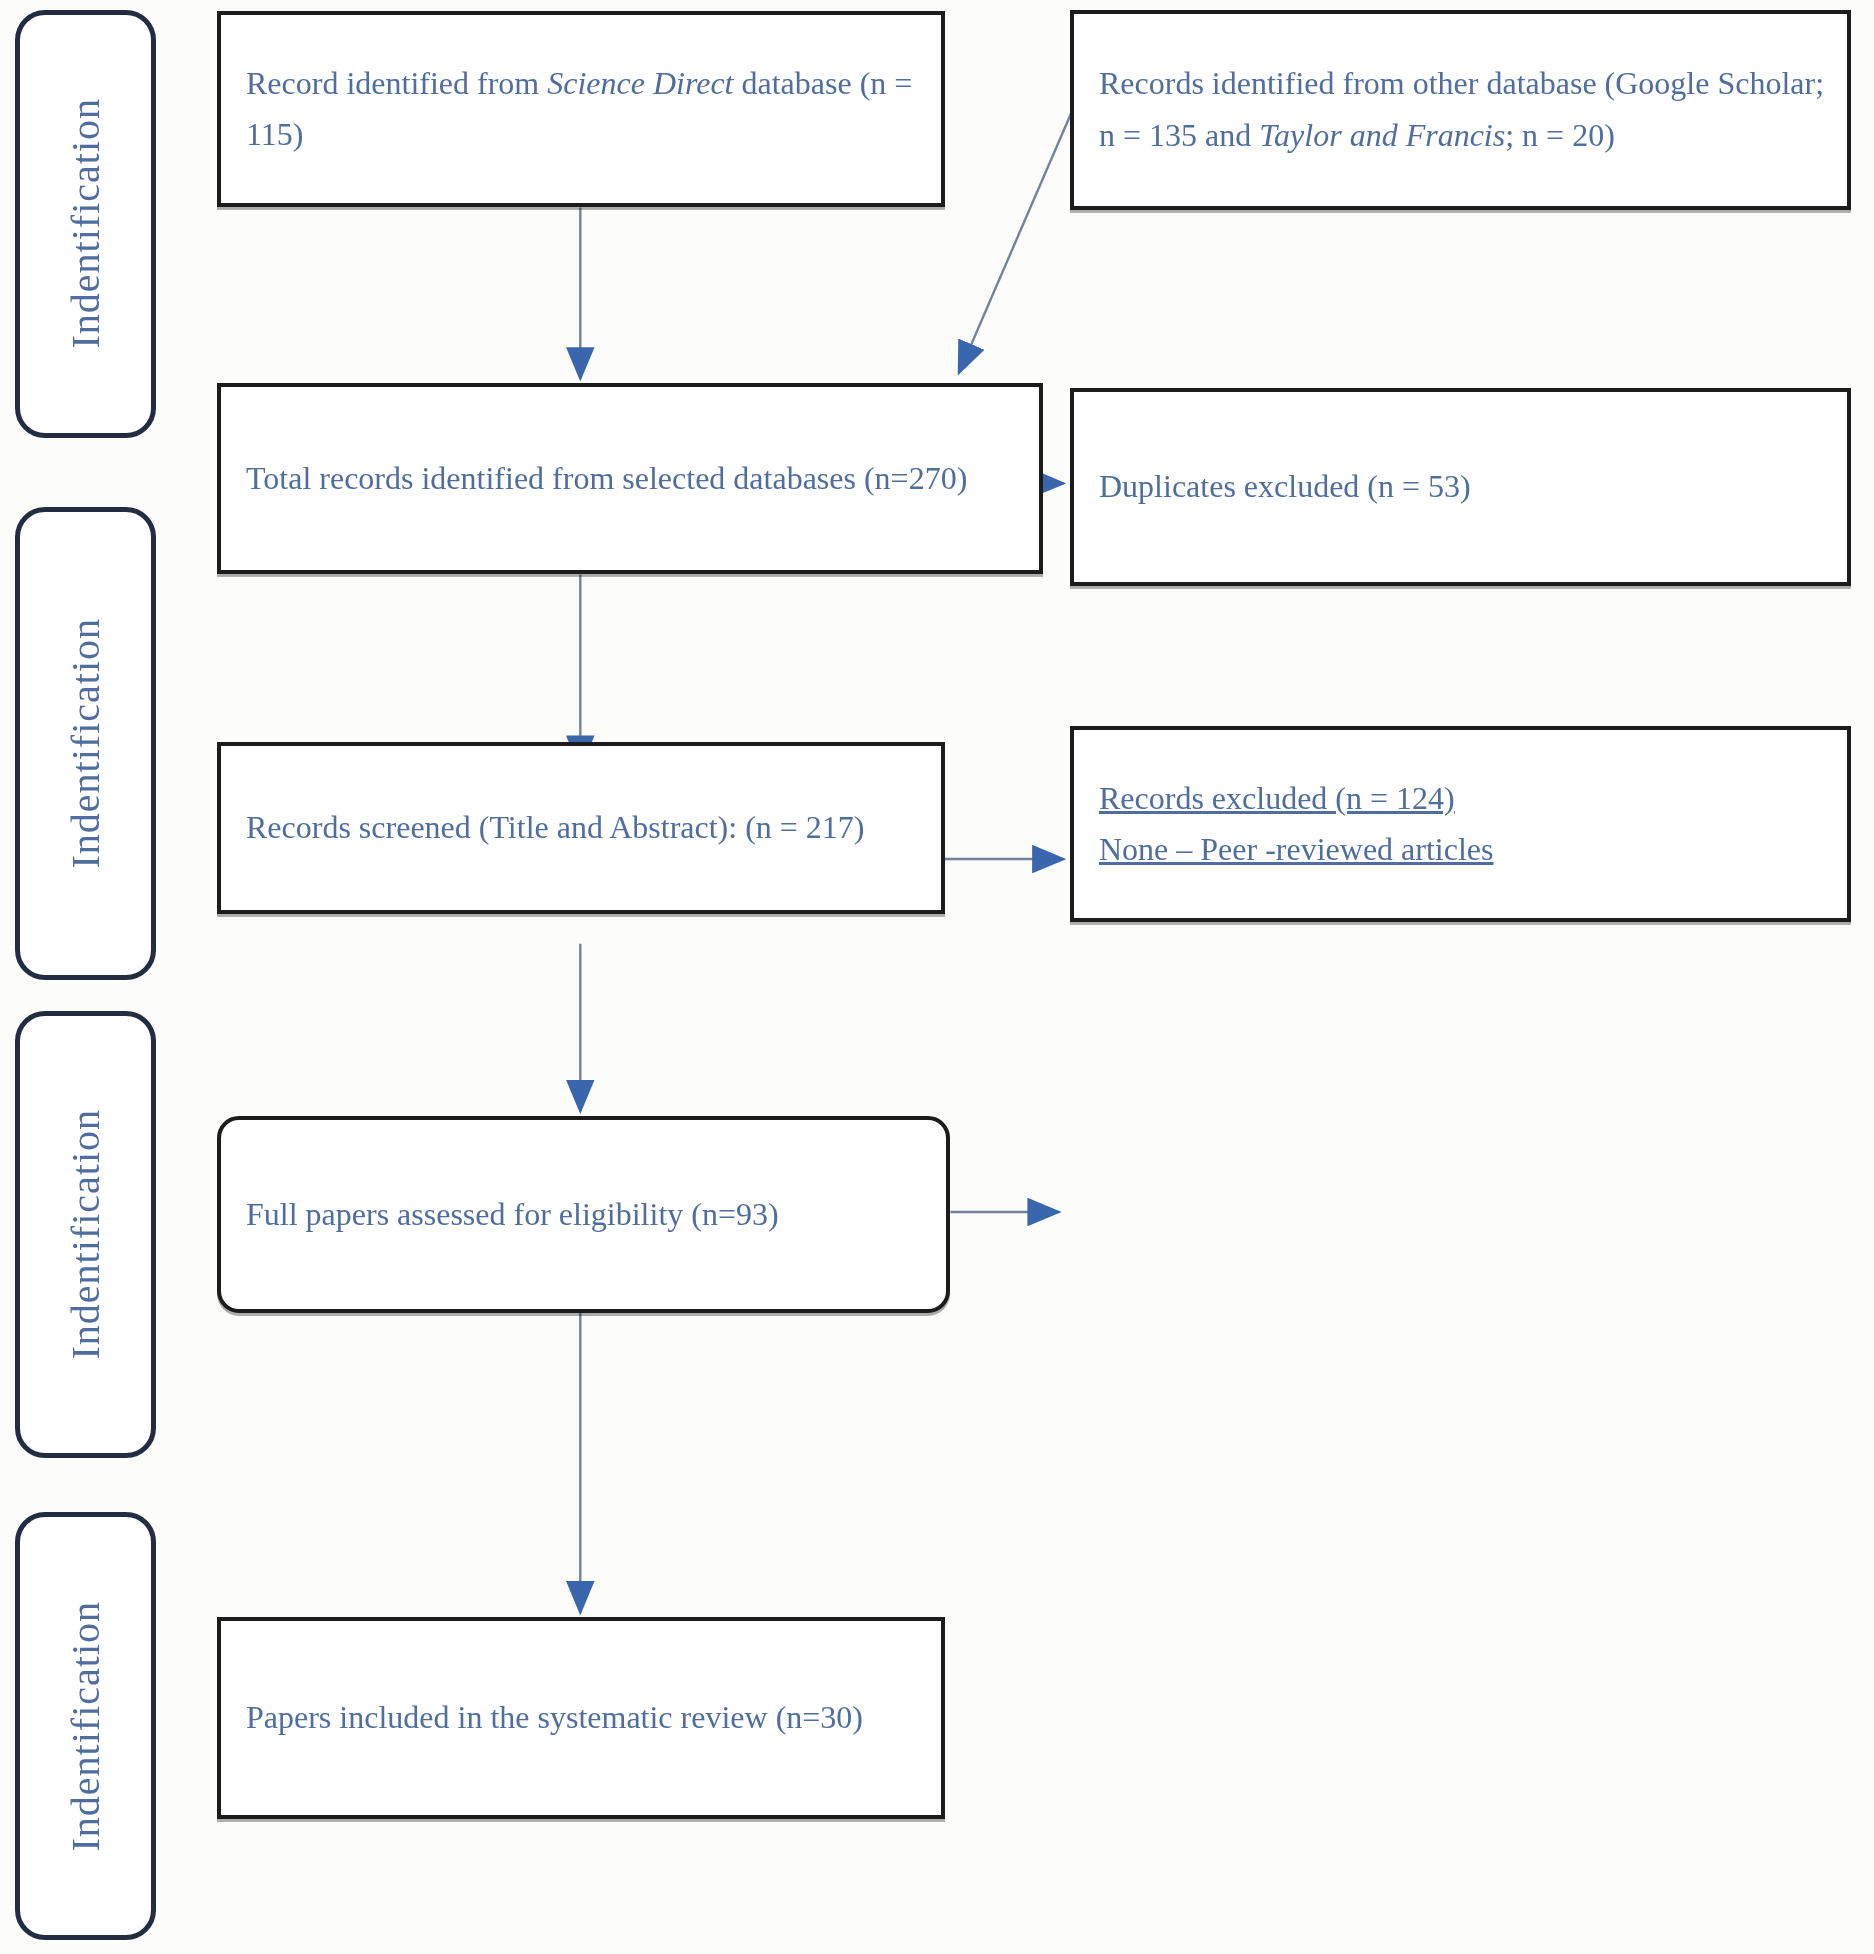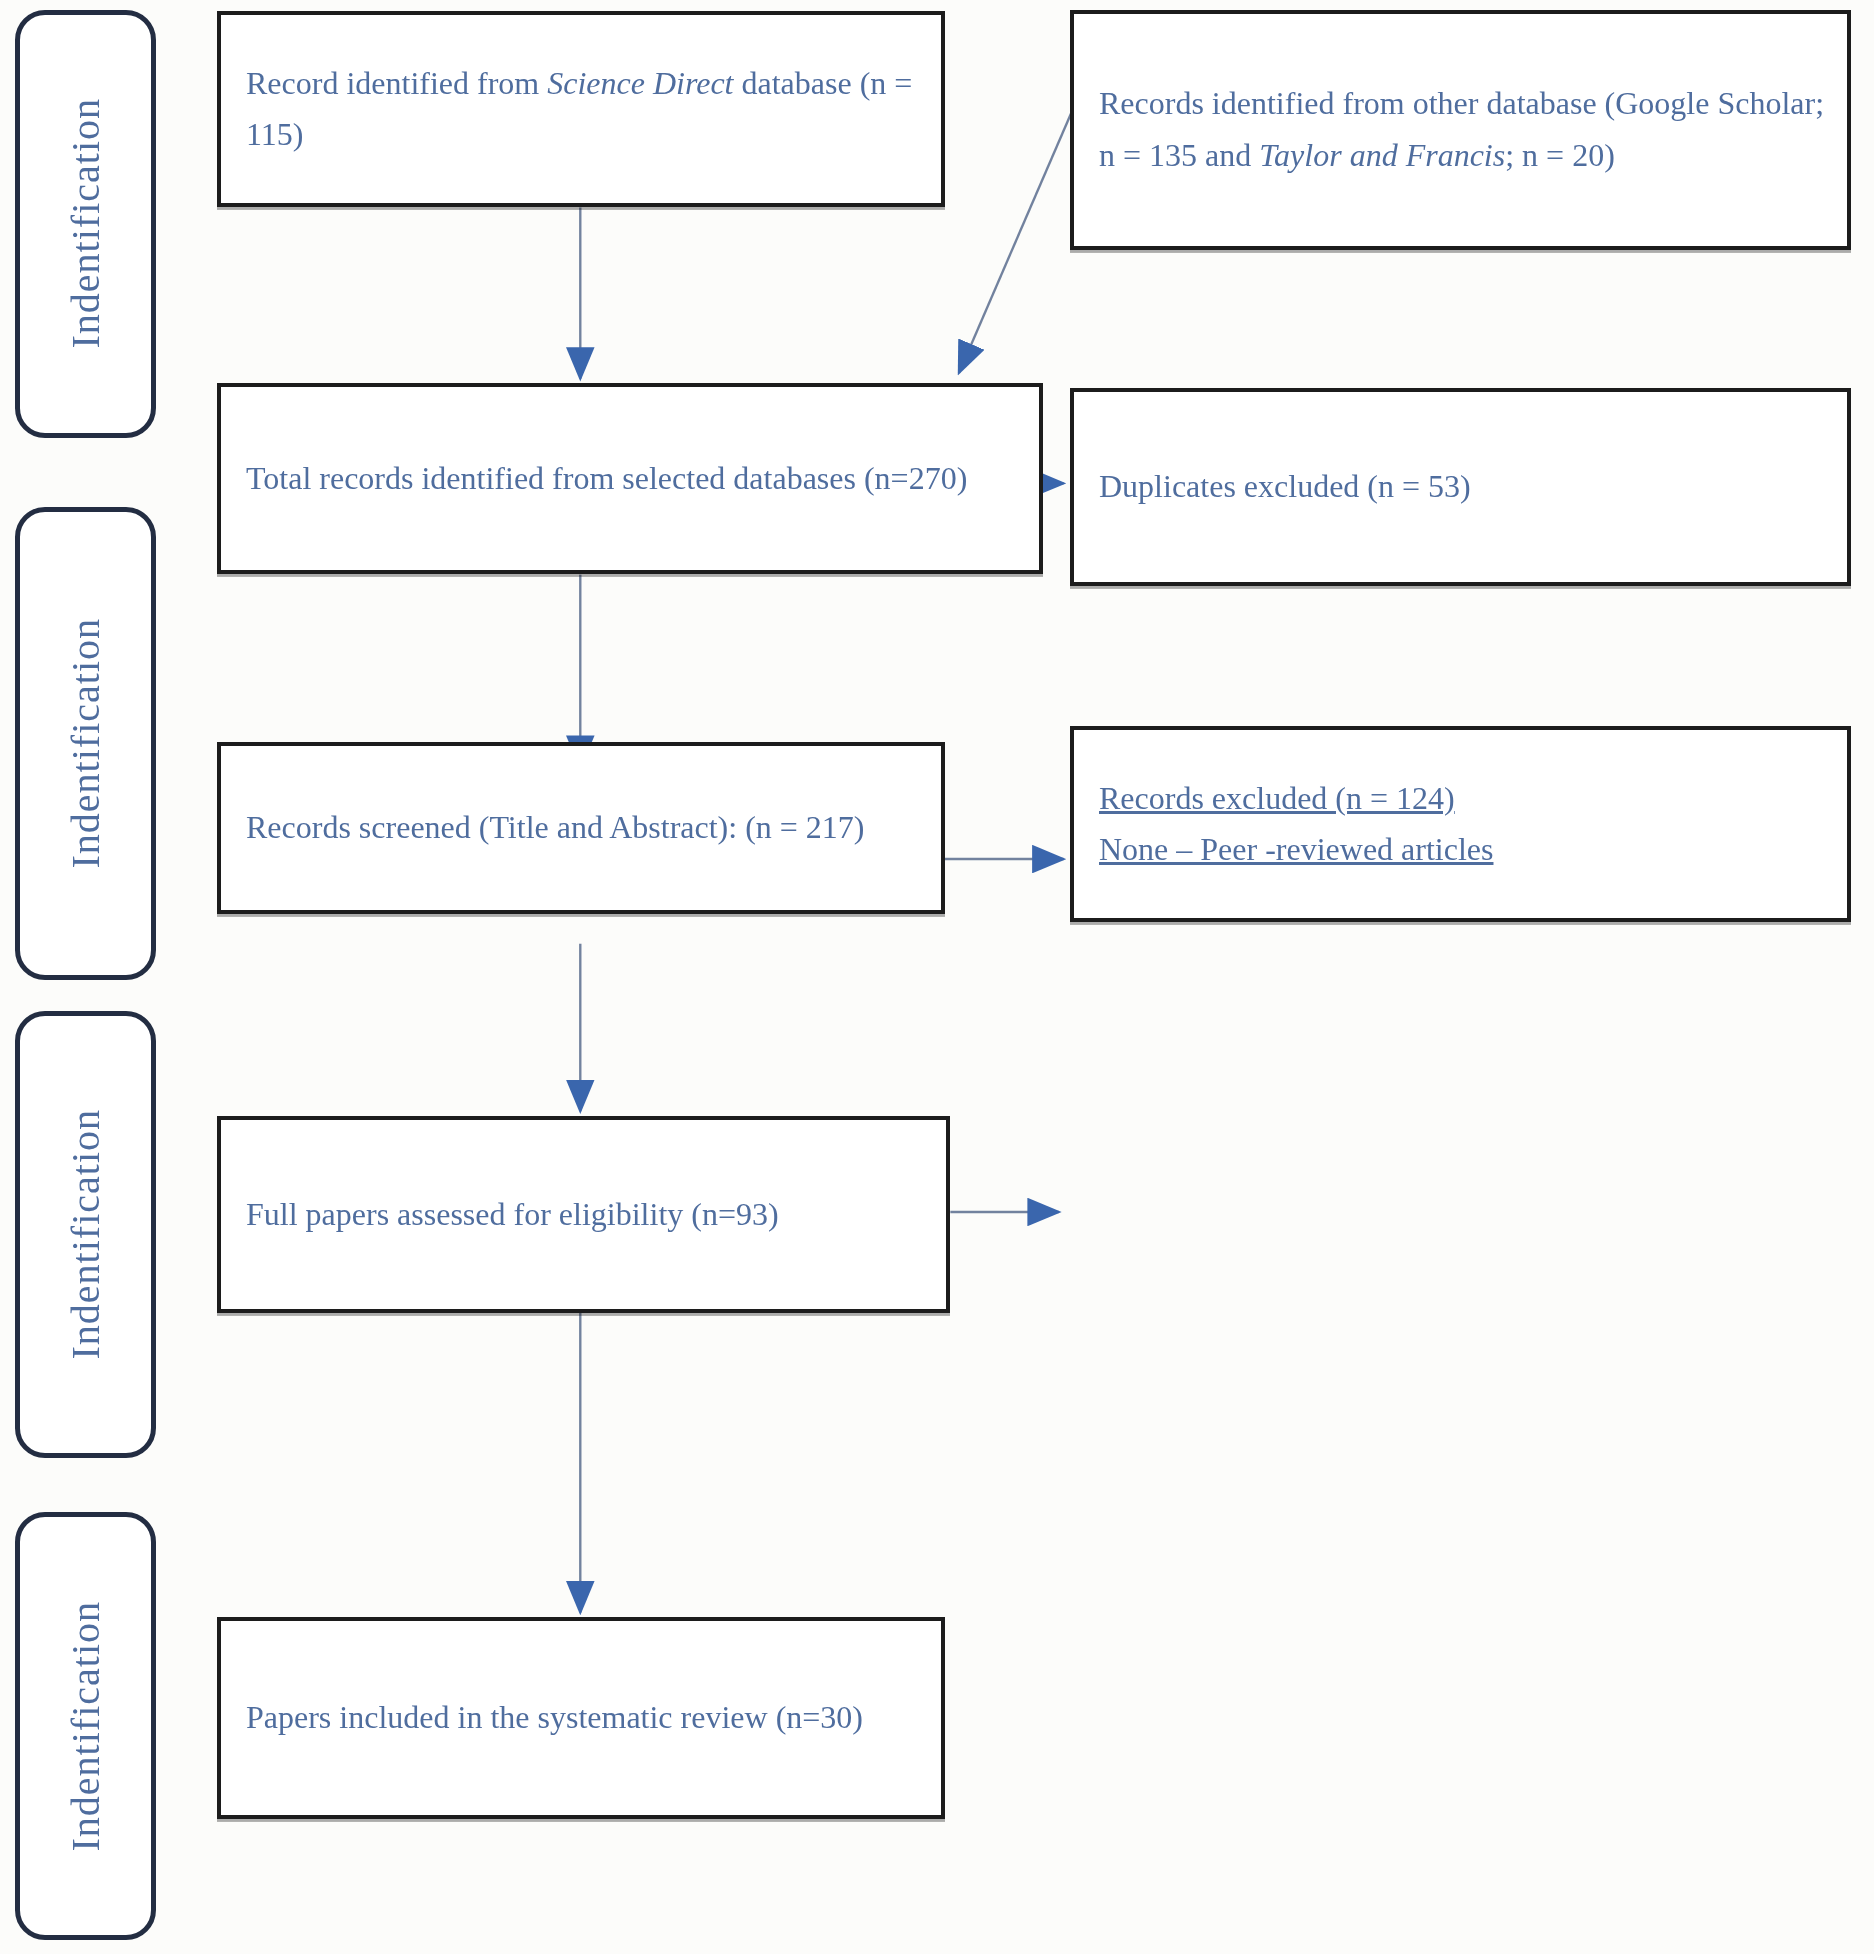--- a/index.html
+++ b/index.html
@@ -100,29 +100,29 @@
   </div>
 
   <div class="box" style="left:217px;top:383px;width:826px;height:191px;">
     <div class="box-text">Total records identified from selected databases (n=270)</div>
   </div>
 
   <div class="box" style="left:217px;top:742px;width:728px;height:172px;">
     <div class="box-text">Records screened (Title and Abstract): (n = 217)</div>
   </div>
 
-  <div class="box" style="left:217px;top:1116px;width:733px;height:197px;">
+  <div class="box" style="left:217px;top:1116px;width:733px;height:197px;border-radius:22px;">
     <div class="box-text">Full papers assessed for eligibility (n=93)</div>
   </div>
 
   <div class="box" style="left:217px;top:1617px;width:728px;height:202px;">
     <div class="box-text">Papers included in the systematic review (n=30)</div>
   </div>
 
-  <div class="box" style="left:1070px;top:9.5px;width:781px;height:240px;">
+  <div class="box" style="left:1070px;top:9.5px;width:781px;height:200px;">
     <div class="box-text"><span>Records identified from other database (Google Scholar; n = 135 and </span><span class="ital">Taylor and Francis</span><span>; n = 20)</span></div>
   </div>
 
   <div class="box" style="left:1070px;top:388px;width:781px;height:198px;">
     <div class="box-text">Duplicates excluded (n = 53)</div>
   </div>
 
   <div class="box" style="left:1070px;top:726px;width:781px;height:196px;text-decoration:underline;">
     <div class="box-text">
       <div>Records excluded (n = 124)</div>

